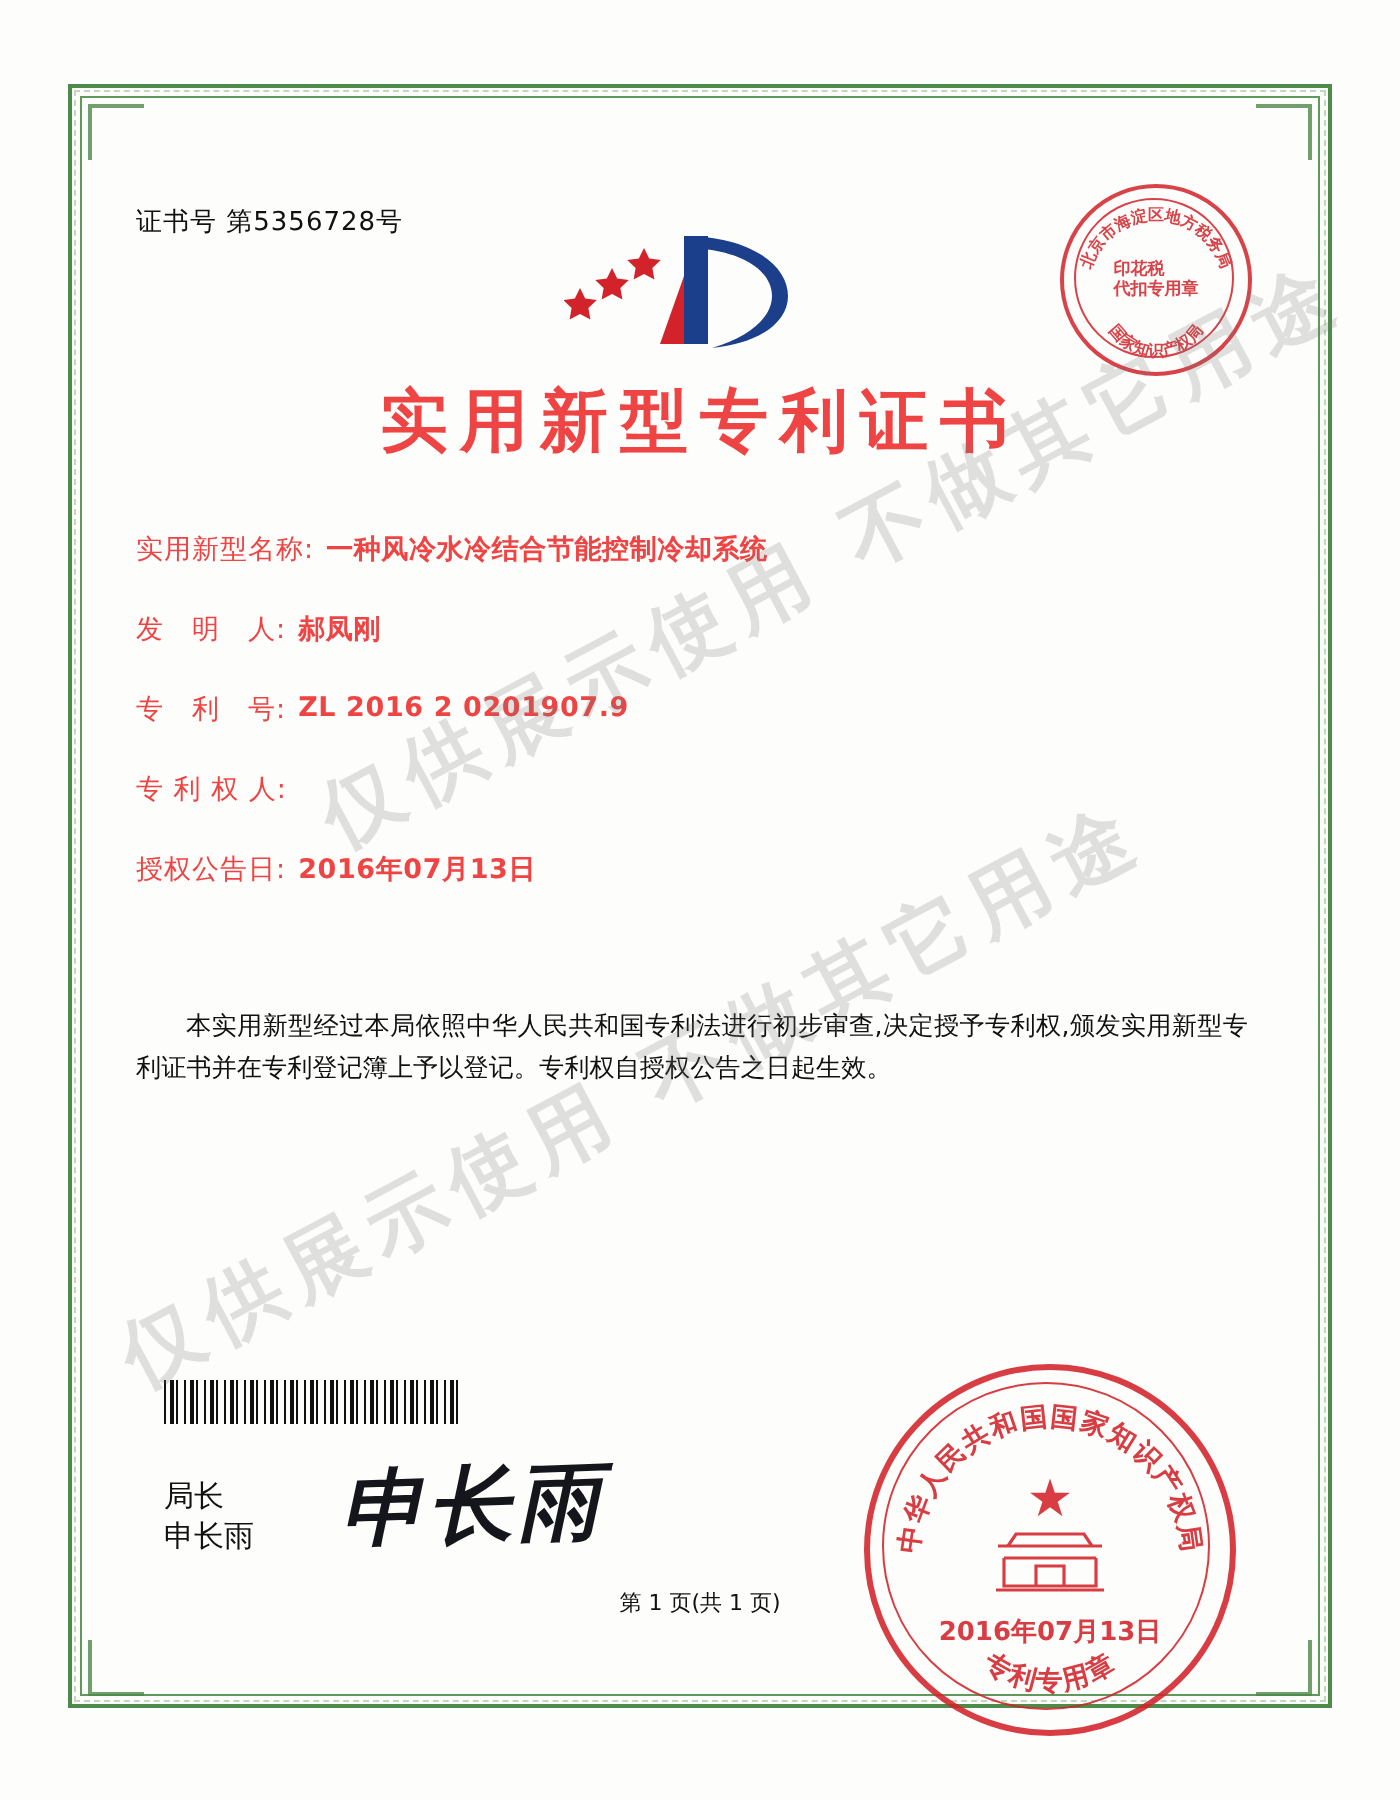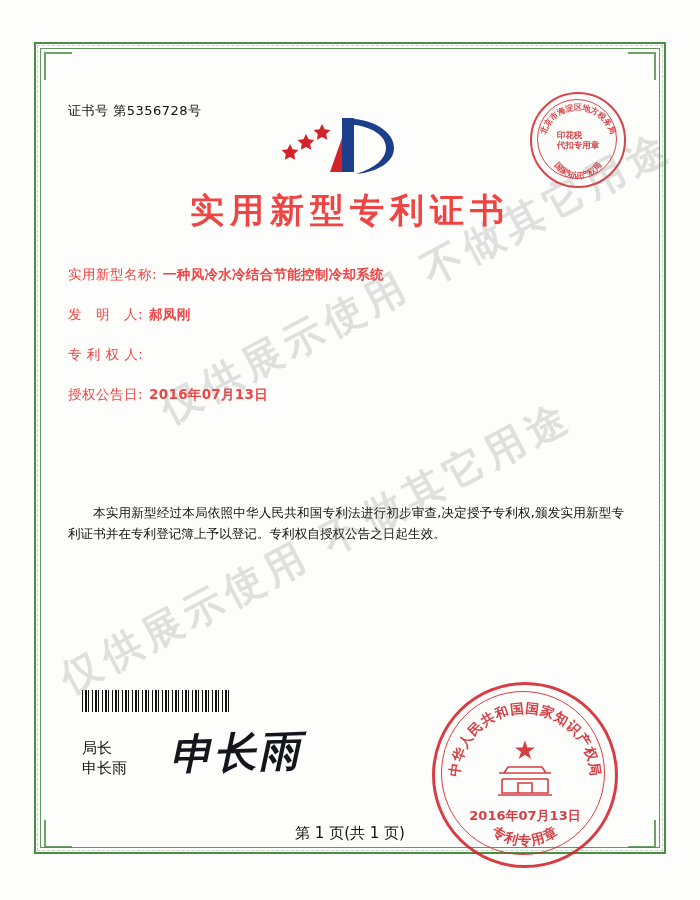--- a/index.html
+++ b/index.html
@@ -248,24 +248,24 @@
     font-size: 8.5px;
     font-weight: bold;
     line-height: 10px;
     white-space: nowrap;
     color: #d2232a;
   }
 
   
   .page-footer {
     position: absolute;
-    left: 0; top: 754px;
+    left: 0; top: 724px;
     width: 580px;
     text-align: center;
-    font-size: 15px;
+    font-size: 11px;
     color: #111;
   }
 
   
   .watermark {
     position: absolute;
     left: 0; top: 0;
     width: 700px; height: 900px;
     pointer-events: none;
     overflow: hidden;
@@ -315,20 +315,24 @@
     <div class="title">实用新型专利证书</div>
 
     <div class="fields">
       <div class="field-row">
         <span class="field-label">实用新型名称:</span>
         <span class="field-value">一种风冷水冷结合节能控制冷却系统</span>
       </div>
       <div class="field-row">
         <span class="field-label">发　明　人:</span>
         <span class="field-value">郝凤刚</span>
+      </div>
+      <div class="field-row">
+        <span class="field-label">专　利　号:</span>
+        <span class="field-value">ZL 2016 2 0201907.9</span>
       </div>
       <div class="field-row">
         <span class="field-label">专 利 权 人:</span>
       </div>
       <div class="field-row">
         <span class="field-label">授权公告日:</span>
         <span class="field-value">2016年07月13日</span>
       </div>
     </div>
 

